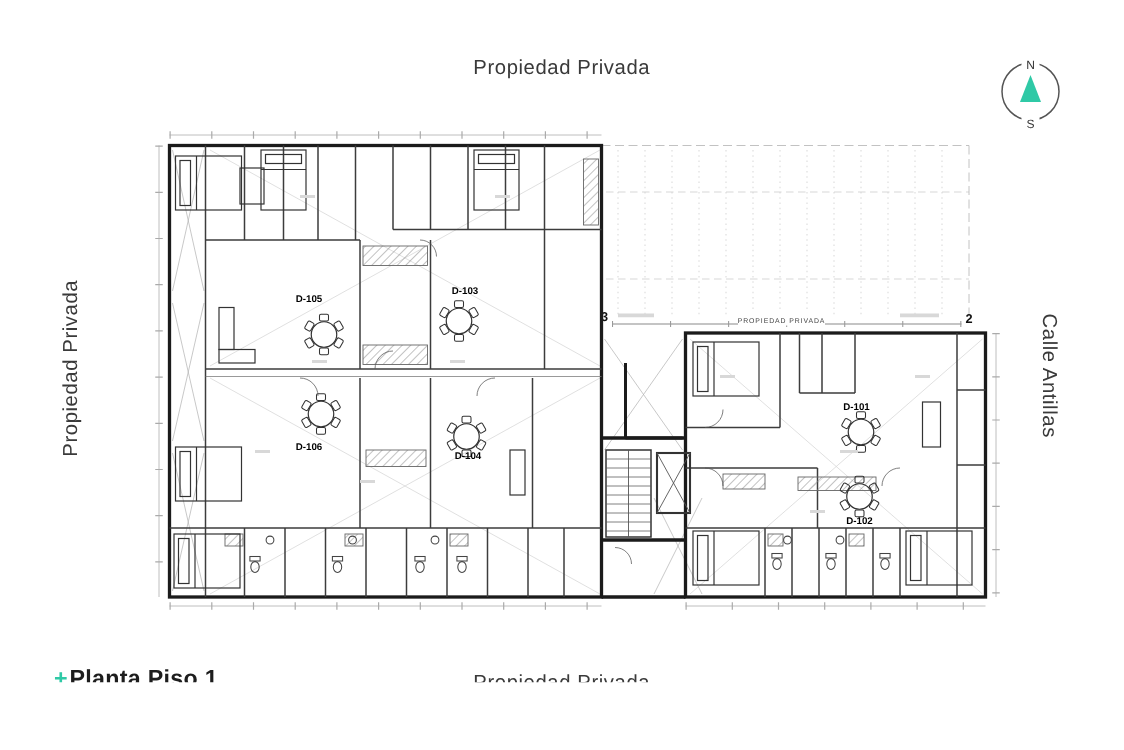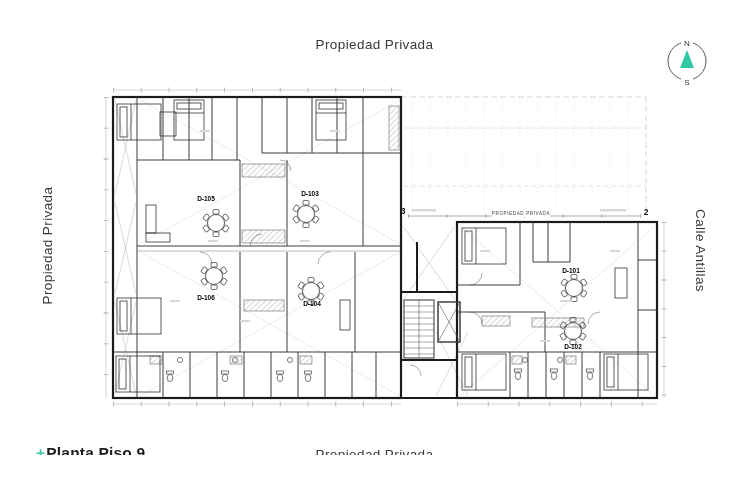--- a/index.html
+++ b/index.html
@@ -27,21 +27,21 @@
 <body>
 
 <div class="canvas">
 
   <div class="border-label label-top">Propiedad Privada</div>
   <div class="border-label label-bottom">Propiedad Privada</div>
   <div class="border-label label-left">Propiedad Privada</div>
   <div class="border-label label-right">Calle Antillas</div>
 
   <div class="sheet-title">
-    <span class="plus">+</span><span>Planta Piso 9</span>
+    <span class="plus">+</span><span>Planta Piso 1</span>
   </div>
 
   <svg class="compass" width="50" height="56" viewBox="0 0 50 56">
     <circle cx="24" cy="27" r="19" fill="none" stroke="#555" stroke-width="1"></circle>
     <rect x="18" y="2" width="12" height="12" fill="#fff"></rect>
     <rect x="18" y="40" width="12" height="13" fill="#fff"></rect>
     <text x="24" y="12" text-anchor="middle" font-size="8" fill="#333">N</text>
     <text x="24" y="51" text-anchor="middle" font-size="8" fill="#333">S</text>
     <polygon points="24,16 17,34 31,34" fill="#2fc9a6"></polygon>
   </svg>

